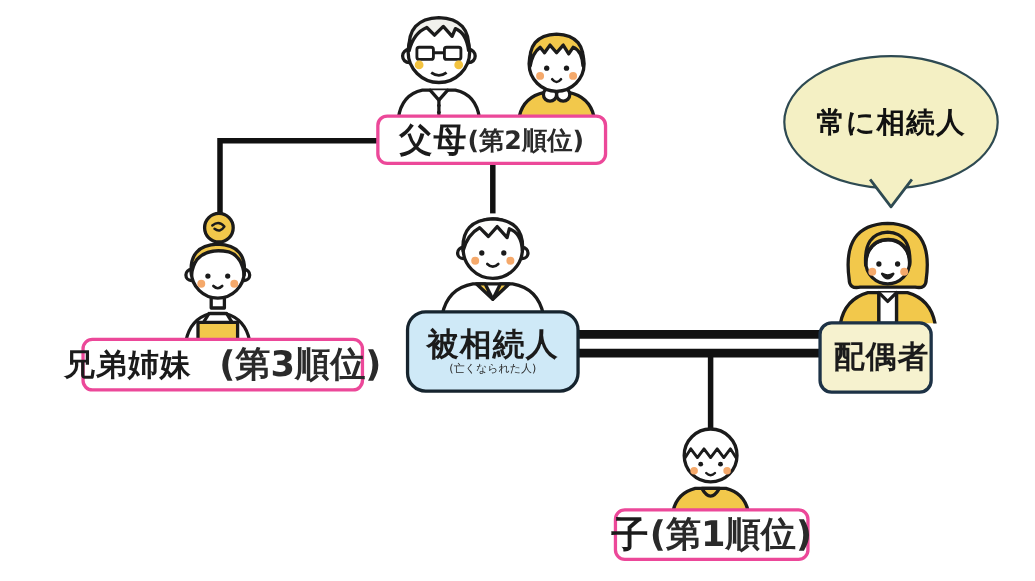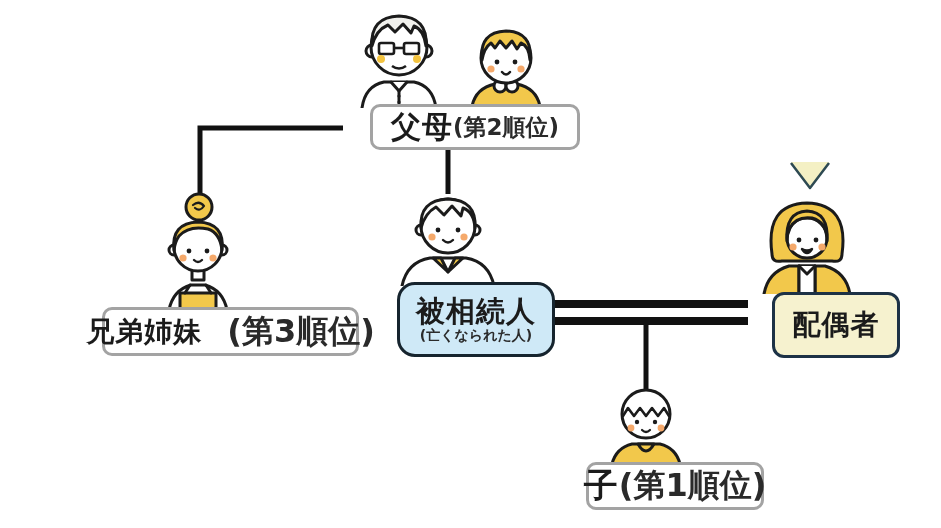--- a/index.html
+++ b/index.html
@@ -7,35 +7,35 @@
     position:relative;width:941px;height:528px;background:#ffffff;overflow:hidden;
     font-family:"DejaVu Sans","Liberation Sans",sans-serif;color:#1b1b1b;
   }
   svg{display:block;}
   
   #connectors{position:absolute;left:0;top:0;z-index:1;}
   
   .figure{position:absolute;z-index:2;}
   
   .node-box{
-    position:absolute;z-index:3;background:#fff;border:3px solid #a3a3a3;border-radius:10px;
-    display:flex;align-items:center;justify-content:center;white-space:nowrap;box-sizing:border-box;margin-left:28px;
+    position:absolute;z-index:3;background:#fff;border:3px solid #ec4899;border-radius:10px;
+    display:flex;align-items:center;justify-content:center;white-space:nowrap;box-sizing:border-box;
   }
   .lbl{font-weight:900;letter-spacing:1px;}
   .rank{font-weight:700;color:#2a2a2a;letter-spacing:0px;}
   #parents-box{left:342px;top:104px;width:210px;height:46px;}
   #parents-box .lbl{font-size:30px;}
   #parents-box .rank{font-size:23px;}
   #siblings-box{left:74px;top:307px;width:257px;height:49px;gap:25px;}
   #siblings-box .lbl{font-size:28px;}
   #siblings-box .rank{font-size:32px;}
   #deceased-box{left:369px;top:282px;width:158px;height:75px;background:#cfe9f7;border-color:#16242e;border-radius:18px;flex-direction:column;line-height:1.1;}
   #deceased-box .lbl{font-size:29px;}
-  #deceased-box .note{font-size:14px;font-weight:700;color:#2b2b2b;}
-  #spouse-box{left:744px;top:292px;width:128px;height:66px;background:#f6f2cf;border-color:#1d3246;border-radius:12px;}
+  #deceased-box .note{font-size:10px;font-weight:400;color:#2b2b2b;}
+  #spouse-box{left:744px;top:292px;width:104px;height:66px;background:#f6f2cf;border-color:#1d3246;border-radius:12px;justify-content:flex-end;}
   #spouse-box .lbl{font-size:28px;}
   #child-box{left:558px;top:462px;width:178px;height:48px;}
   #child-box .lbl{font-size:34px;}
   #child-box .rank{font-size:32px;}
   
   #bubble{
     position:absolute;z-index:2;left:712px;top:50px;width:196px;height:122px;
     background:#f4f0c4;border:2.5px solid #2e4a52;border-radius:50%;
     display:flex;align-items:center;justify-content:center;
     font-size:26px;font-weight:600;color:#111;letter-spacing:1px;box-sizing:border-box;
@@ -154,20 +154,23 @@
       <circle cx="46" cy="28" r="24" fill="#fff"></circle>
       <path d="M23,30 L28,22 L34,30 L40,22 L46,30 L52,22 L58,30 L64,22 L69,30" fill="none" stroke-width="2.6"></path>
     </g>
     <circle cx="37" cy="36" r="2.2" fill="#1b1b1b"></circle>
       <circle cx="55" cy="36" r="2.2" fill="#1b1b1b"></circle>
     <circle cx="31" cy="42" r="3.4" fill="#f5a96b"></circle>
       <circle cx="61" cy="42" r="3.4" fill="#f5a96b"></circle>
     <path d="M42,44 Q46,48 50,44" fill="none" stroke="#1b1b1b" stroke-width="2.2" stroke-linecap="round"></path>
   </svg>
 
+  <div id="bubble">
+    <span>常に相続人</span>
+  </div>
   <svg id="bubble-tail" width="44" height="30">
     <path d="M3,0 L22,26 L41,0 Z" fill="#f4f0c4"></path>
     <path d="M3,1 L22,26 L41,1" fill="none" stroke="#2e4a52" stroke-width="2.5" stroke-linejoin="round"></path>
   </svg>
 
   <div class="node-box" id="parents-box">
     <span class="lbl">父母</span>
       <span class="rank">(第2順位)</span>
   </div>
 

